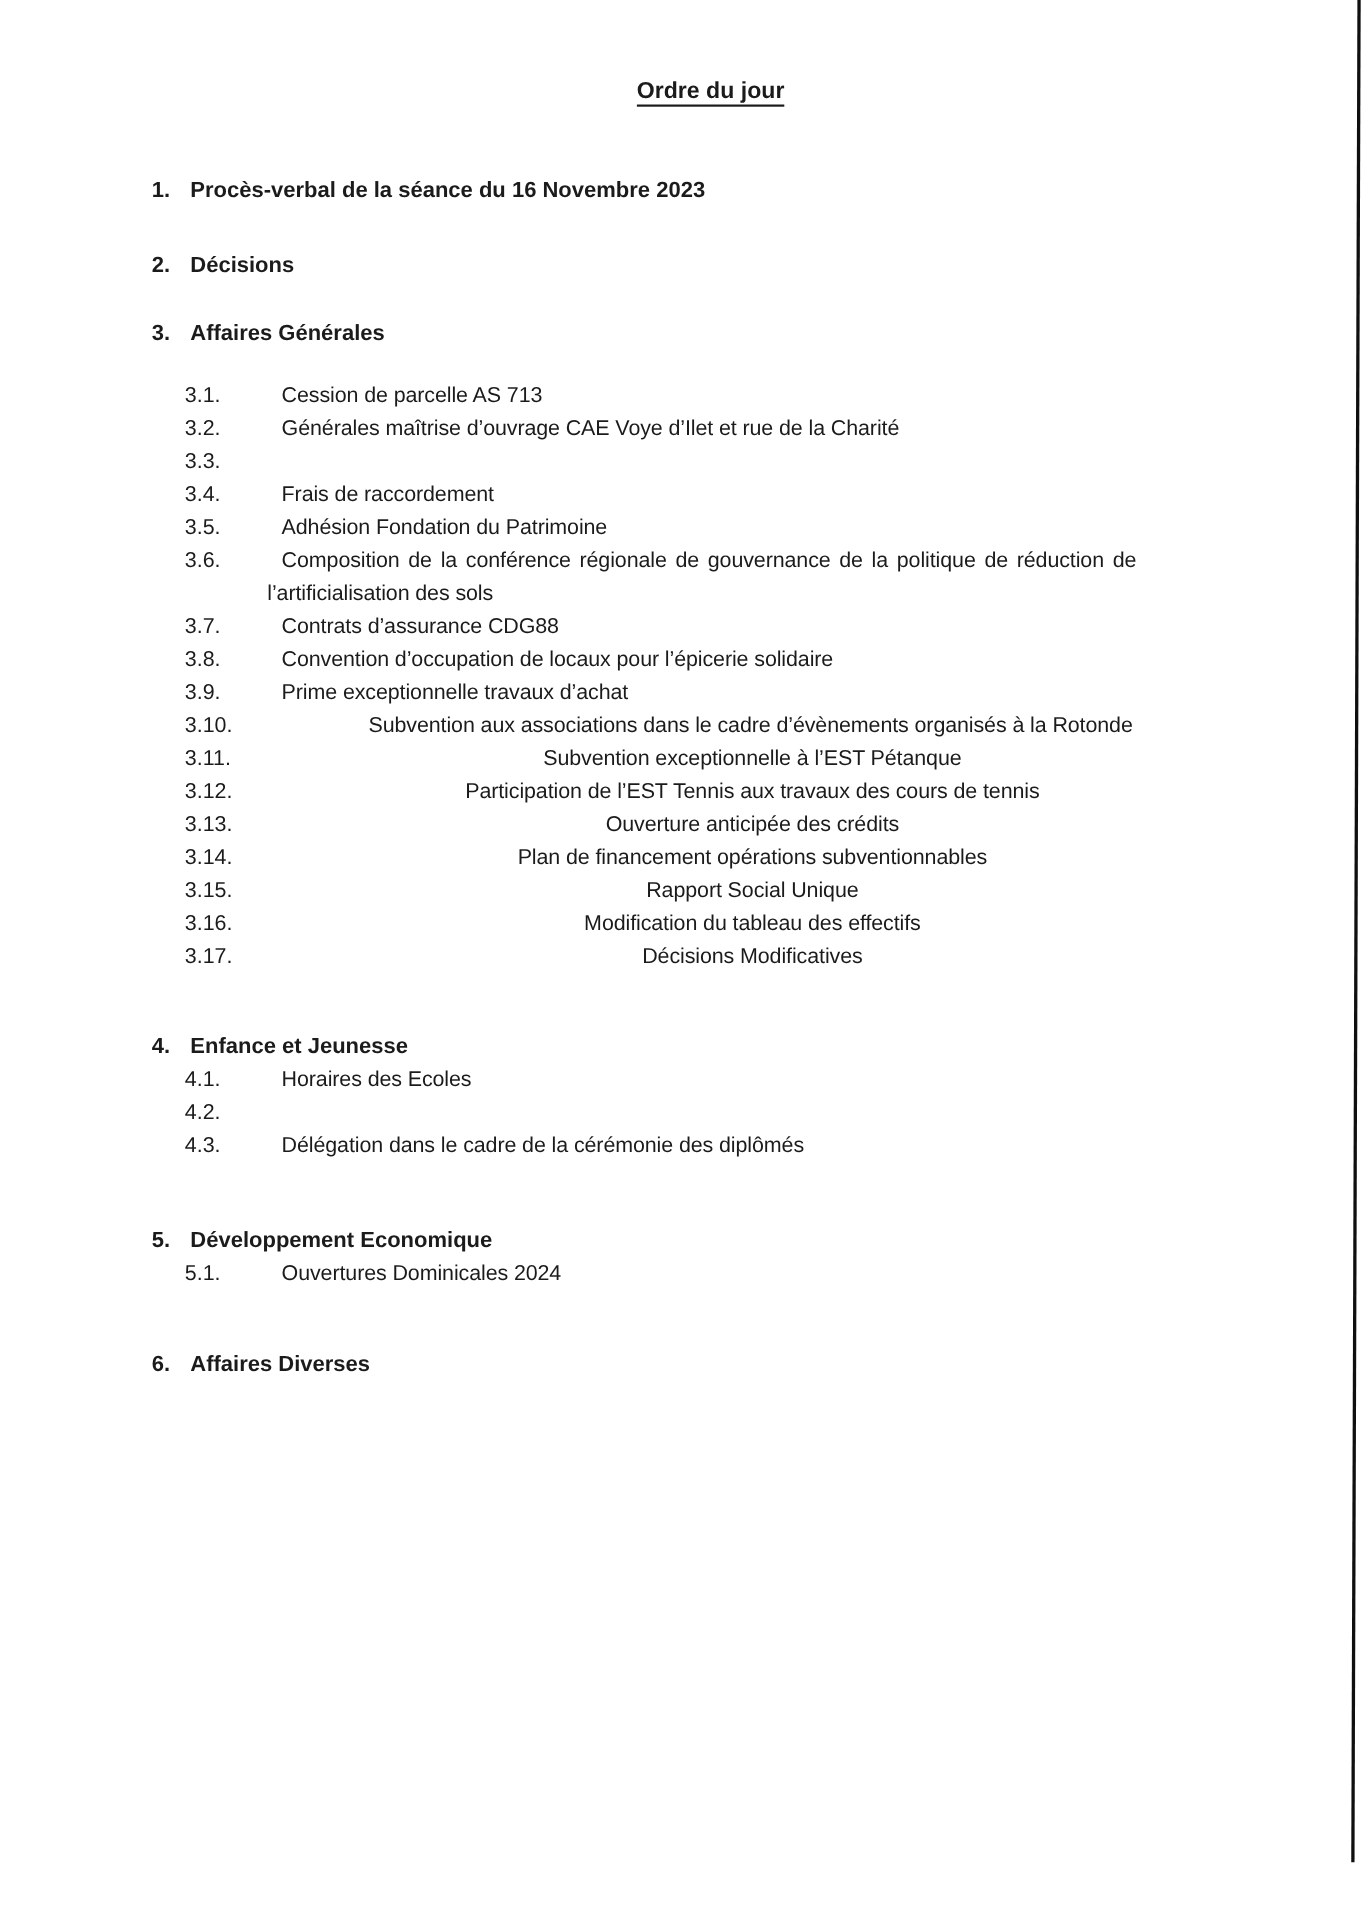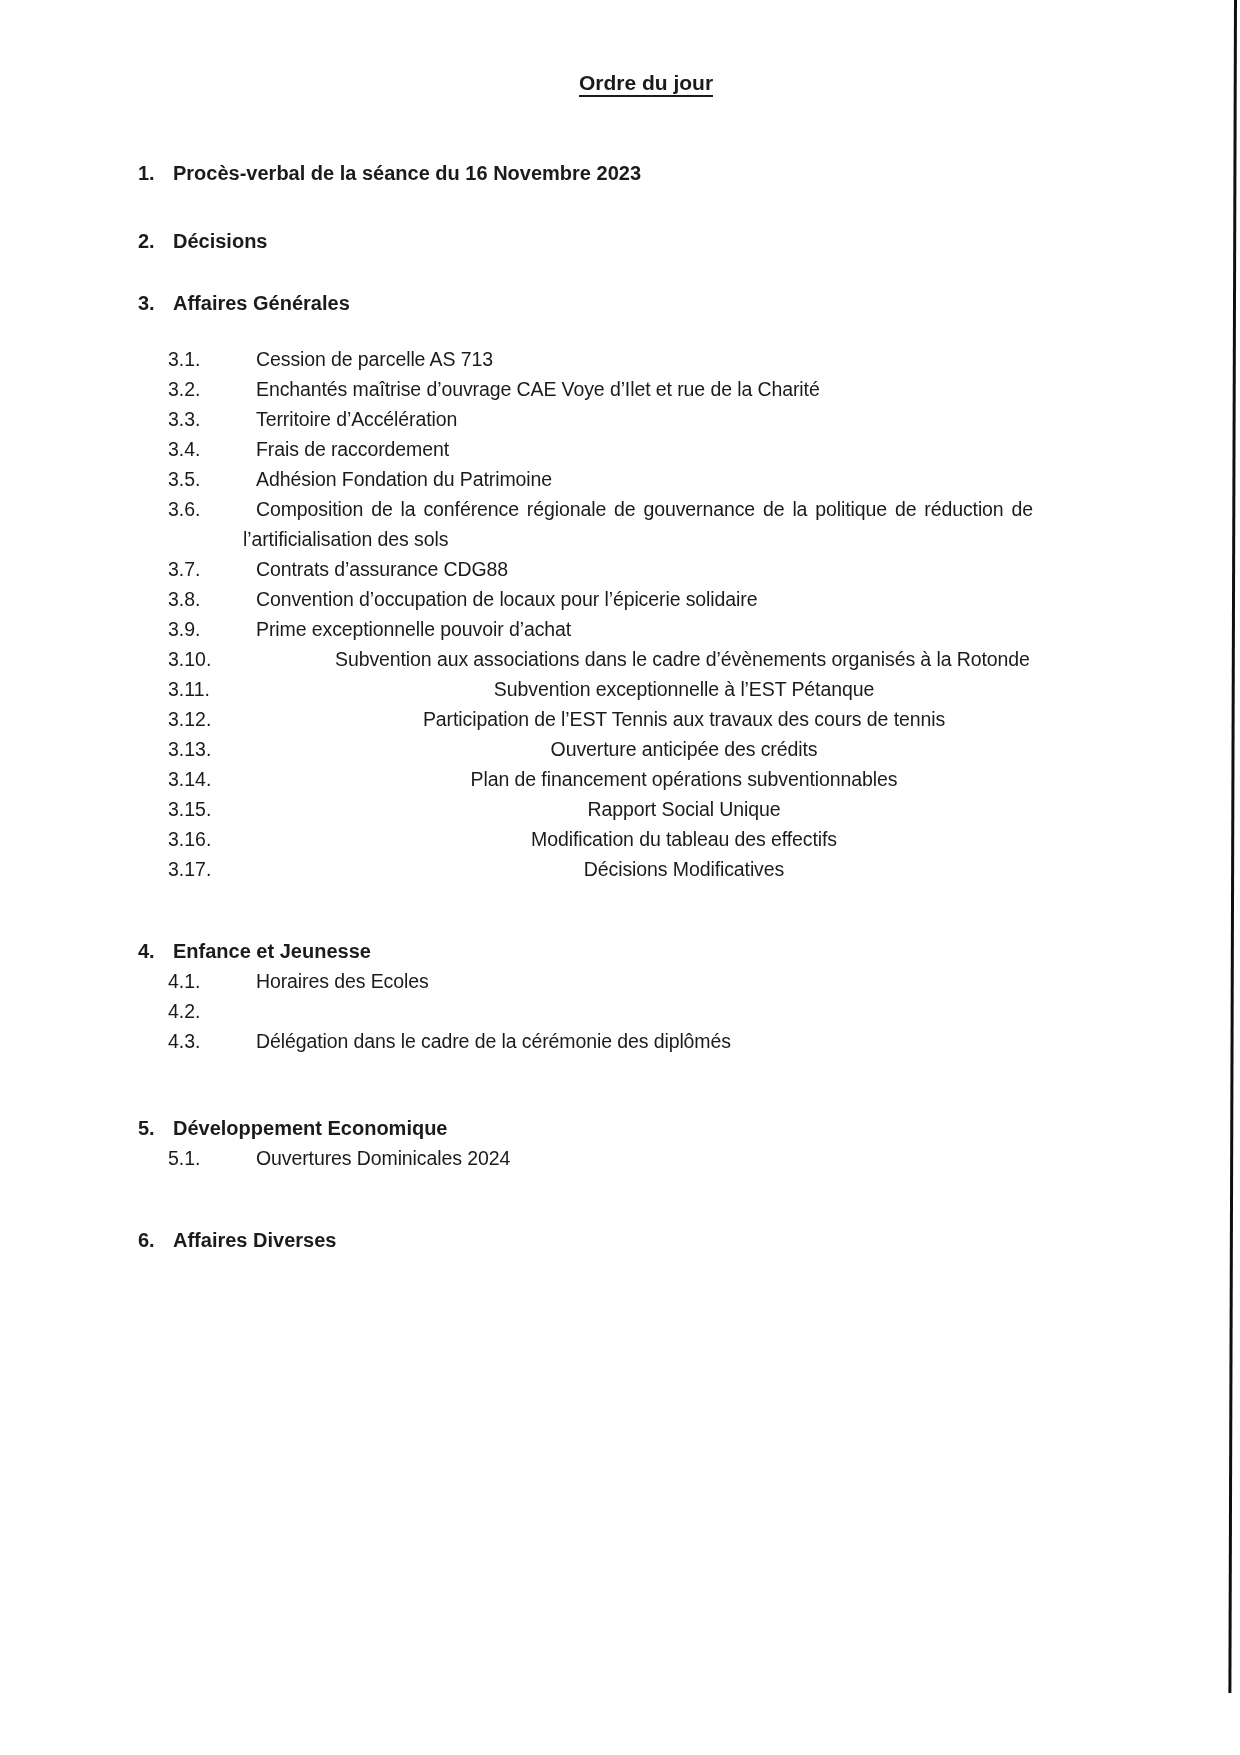--- a/index.html
+++ b/index.html
@@ -93,25 +93,24 @@
     <span class="label">Affaires Générales</span>
   </div>
 
   <div class="mt-sub3">
     <div class="s">
       <span class="num">3.1.</span>
       <span class="label">Cession de parcelle AS 713</span>
     </div>
     <div class="s">
       <span class="num">3.2.</span>
-      <span class="label">Enchantés maîtrise d’ouvrage CAE Voye d’Ilet et rue de la Charité</span>
+      <span class="label">Générales maîtrise d’ouvrage CAE Voye d’Ilet et rue de la Charité</span>
     </div>
     <div class="s">
       <span class="num">3.3.</span>
-      <span class="label">Territoire d’Accélération</span>
     </div>
     <div class="s">
       <span class="num">3.4.</span>
       <span class="label">Frais de raccordement</span>
     </div>
     <div class="s">
       <span class="num">3.5.</span>
       <span class="label">Adhésion Fondation du Patrimoine</span>
     </div>
     <div class="s justify">
@@ -121,21 +120,21 @@
     <div class="s">
       <span class="num">3.7.</span>
       <span class="label">Contrats d’assurance CDG88</span>
     </div>
     <div class="s">
       <span class="num">3.8.</span>
       <span class="label">Convention d’occupation de locaux pour l’épicerie solidaire</span>
     </div>
     <div class="s">
       <span class="num">3.9.</span>
-      <span class="label">Prime exceptionnelle pouvoir d’achat</span>
+      <span class="label">Prime exceptionnelle travaux d’achat</span>
     </div>
     <div class="s wide justify">
       <span class="num">3.10.</span>
       <span class="label">Subvention aux associations dans le cadre d’évènements organisés à la Rotonde</span>
     </div>
     <div class="s wide">
       <span class="num">3.11.</span>
       <span class="label">Subvention exceptionnelle à l’EST Pétanque</span>
     </div>
     <div class="s wide">

